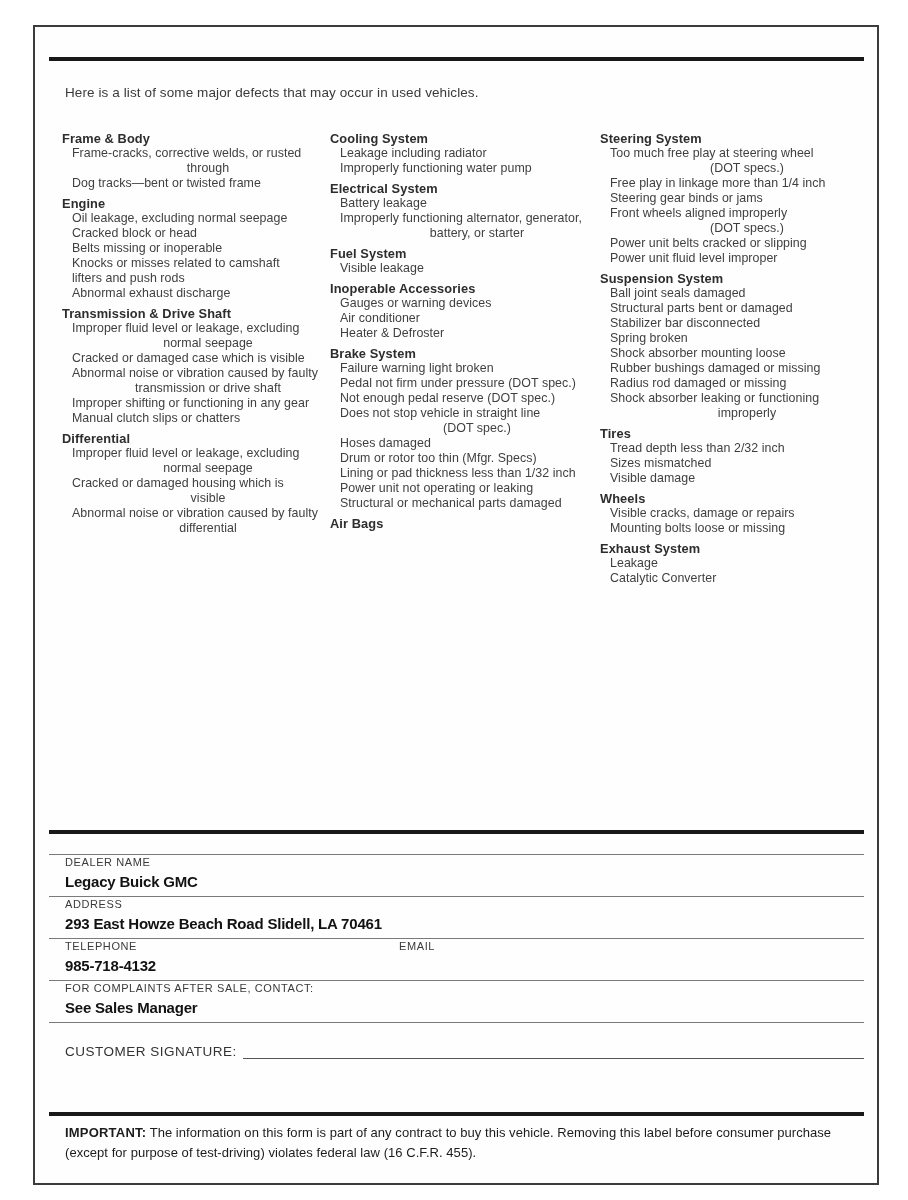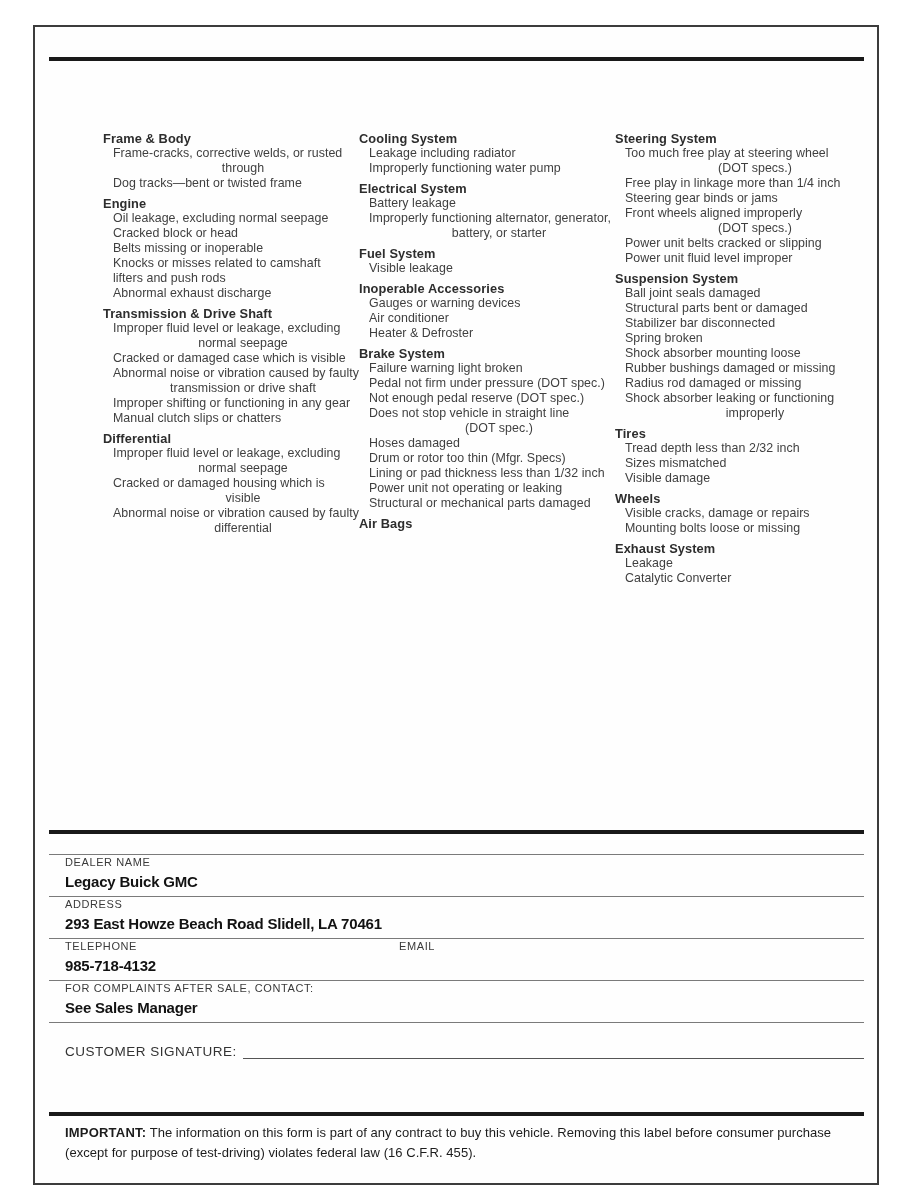--- a/index.html
+++ b/index.html
@@ -20,21 +20,21 @@
   #rule-top{top:30px;}
   #rule-mid{top:803px;}
   #rule-bottom{top:1085px;}
   .intro{
     position:absolute;top:58px;left:30px;right:30px;
     font-size:13.5px;color:#3a3a3a;letter-spacing:.1px;
   }
   
   .cols{
     position:absolute;top:104px;left:27px;right:6px;
-    display:flex;align-items:flex-start;margin-left:41px;
+    display:flex;align-items:flex-start;
   }
   .col{box-sizing:border-box;}
   .col1{width:268px;}
   .col2{width:270px;}
   .col3{width:270px;}
   .sec-title{
     font-weight:bold;font-size:12.8px;line-height:15px;color:#2d2d2d;
     margin-top:5px;letter-spacing:.1px;white-space:nowrap;
   }
   .col .sec-title:first-child{margin-top:0;}
@@ -78,20 +78,21 @@
   }
   .important b{letter-spacing:.2px;}
 </style>
 </head>
 <body>
 
 <div class="page">
 
   <div class="thick-rule" id="rule-top"></div>
 
+  <div class="intro">Here is a list of some major defects that may occur in used vehicles.</div>
 
   <div class="cols" id="defect-columns">
       <div class="col col1">
         <div class="sec-title">Frame &amp; Body</div>
         <div class="item-line">Frame-cracks, corrective welds, or rusted</div>
         <div class="item-cont">through</div>
         <div class="item-line">Dog tracks—bent or twisted frame</div>
         <div class="sec-title">Engine</div>
         <div class="item-line">Oil leakage, excluding normal seepage</div>
         <div class="item-line">Cracked block or head</div>

